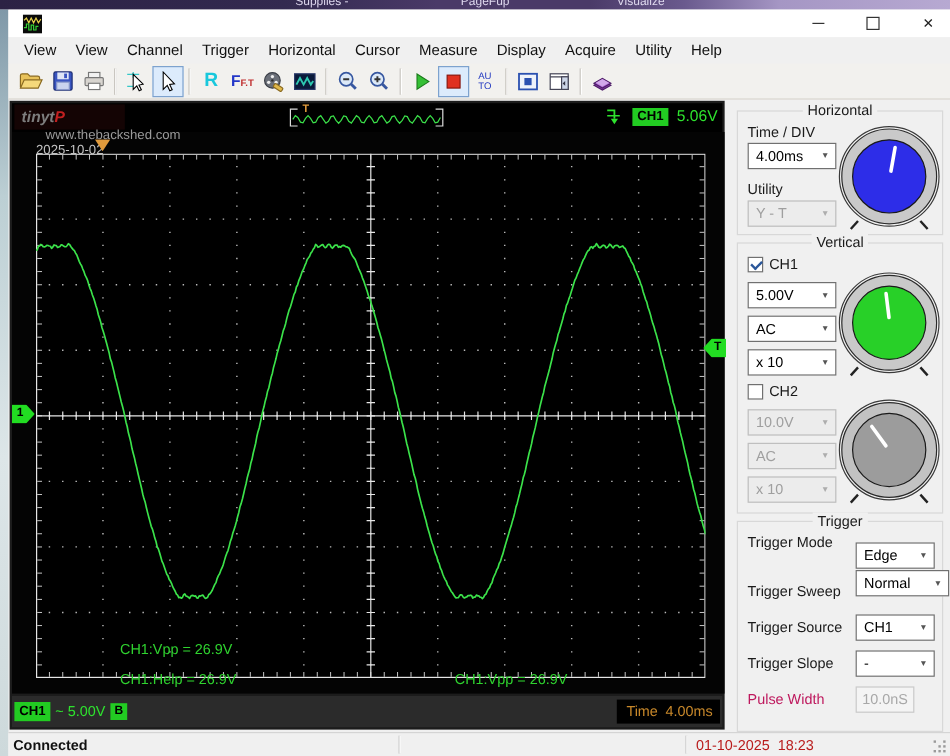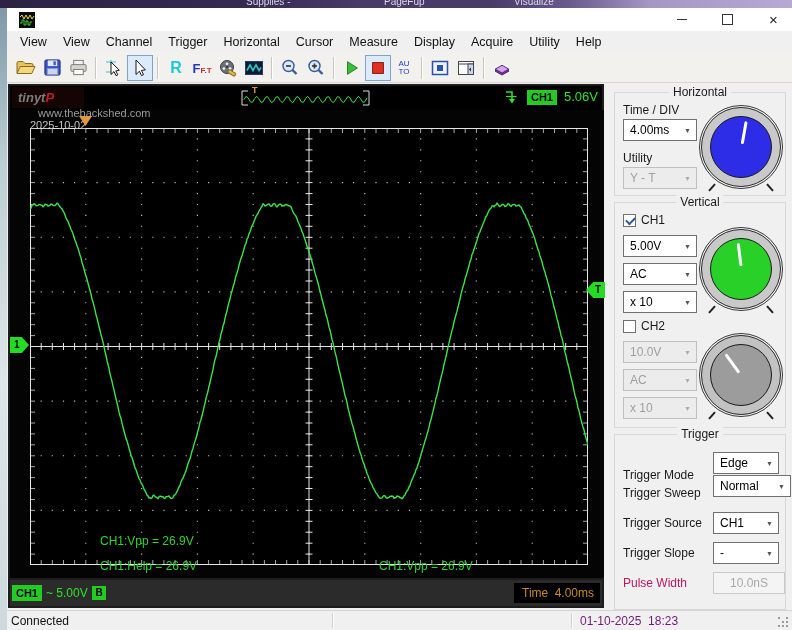--- a/index.html
+++ b/index.html
@@ -33,21 +33,21 @@
   .tbi.sel{background:#dcebfc;border:1px solid #7da2ce;}
   .tbsep{width:1px;height:22px;background:#c9c6c0;border-right:1px solid #fff;margin:0 4px;}
   .fftw b{color:#2438c8;font-size:13px;}
   .fftw small{color:#c03030;font-size:8px;font-weight:bold;}
   .autotx{color:#2238c0;font-weight:normal;font-size:8px;line-height:8px;text-align:center;}
   .rletter{color:#19c8dc;font-weight:bold;font-size:16px;}
 
   
   #scope{left:8px;top:84px;width:596px;height:524px;background:#1c1c1c;}
   #scope-topbar{left:2px;top:2px;width:592px;height:24px;background:#000;}
-  #logo{left:2px;top:1px;width:72px;height:21px;background:#140404;color:#7d7d7d;
+  #logo{left:2px;top:1px;width:92px;height:21px;background:#140404;color:#7d7d7d;
         font-style:italic;font-weight:bold;font-size:13px;line-height:21px;padding-left:6px;box-sizing:border-box;}
   #logo em{color:#c22020;font-style:italic;}
   #preview{left:228px;top:1px;width:135px;height:22px;}
   #preview .tmark{position:absolute;left:14px;top:-2px;color:#e09a3c;font-size:9px;font-weight:bold;}
   #readout-icon{left:494px;top:2px;}
   #readout-ch{left:517px;top:4px;width:30px;height:15px;background:#22cc22;color:#000;
               font-size:11px;font-weight:bold;text-align:center;line-height:15px;}
   #readout-val{left:554px;top:3px;color:#2ee22e;font-size:13px;}
 
   #scope-display{left:2px;top:26px;width:648px;height:468px;background:#040404;}
@@ -95,23 +95,23 @@
   .face.green{background:#28d028;}
   .face.gray{background:#9c9c9c;}
   .knob .ptr{position:absolute;left:calc(50% - 1.5px);top:4px;width:3px;height:23px;background:#fff;
              border-radius:2px;transform-origin:1.5px 27px;}
   .knob .leg{position:absolute;width:2px;height:9px;background:#222;bottom:-3px;}
   .leg.l{left:12px;transform:rotate(42deg);}
   .leg.r{right:12px;transform:rotate(-42deg);}
 
   
   #statusbar{left:7px;top:610px;width:785px;height:20px;background:#f0f0f0;border-top:1px solid #d4d4d4;box-sizing:border-box;}
-  #statusbar .txt{position:absolute;left:4px;top:3px;font-size:12px;color:#111;}
+  #statusbar .txt{position:absolute;left:4px;top:3px;font-size:12px;color:#111;font-weight:bold;}
   .sbdiv{position:absolute;top:2px;width:1px;height:15px;background:#d0d0d0;border-right:1px solid #fff;}
-  #sb-date{position:absolute;left:573px;top:3px;font-size:12px;color:#701a75;white-space:pre;}
+  #sb-date{position:absolute;left:573px;top:3px;font-size:12px;color:#b91c1c;white-space:pre;}
   #grip{position:absolute;right:12px;bottom:11px;width:2px;height:2px;background:#9a9a9a;
         box-shadow:8px 8px #9a9a9a,8px 4px #9a9a9a,4px 8px #9a9a9a,4px 4px #9a9a9a,0 8px #9a9a9a,8px 0 #9a9a9a;}
 </style>
 </head>
 <body>
 
 <div class="abs" id="top-strip">
   <span style="left:246px">Supplies -</span>
   <span style="left:384px">PageFup</span>
   <span style="left:514px">Visualize</span>
@@ -385,38 +385,38 @@
       <div class="face gray">
           <div class="ptr" style="transform:rotate(-36deg)"></div>
         </div>
       <div class="leg l"></div>
         <div class="leg r"></div>
     </div>
   </div>
 
   <div class="groupbox" style="left:10px;top:350px;width:170px;height:174px">
     <span class="gtitle">Trigger</span>
-    <span class="lbl" style="left:8px;top:33px">Trigger Mode</span>
+    <span class="lbl" style="left:8px;top:10px">Trigger Mode</span>
     <div class="combo" style="left:98px;top:17px;width:66px">
       <span>Edge</span><span class="ar">▼</span>
     </div>
     <span class="lbl" style="left:8px;top:51px">Trigger Sweep</span>
     <div class="combo" style="left:98px;top:40px;width:78px">
       <span>Normal</span><span class="ar">▼</span>
     </div>
     <span class="lbl" style="left:8px;top:81px">Trigger Source</span>
     <div class="combo" style="left:98px;top:77px;width:66px">
       <span>CH1</span><span class="ar">▼</span>
     </div>
     <span class="lbl" style="left:8px;top:111px">Trigger Slope</span>
     <div class="combo" style="left:98px;top:107px;width:66px">
       <span>-</span><span class="ar">▼</span>
     </div>
     <span class="lbl dis" style="left:8px;top:141px">Pulse Width</span>
-    <div class="tbox" style="left:98px;top:137px;width:72px">10.0nS</div>
+    <div class="tbox" style="left:98px;top:137px;width:49px">10.0nS</div>
   </div>
 </div>
 
 <div class="abs" id="statusbar">
   <span class="txt">Connected</span>
   <span class="sbdiv" style="left:325px"></span>
   <span class="sbdiv" style="left:564px"></span>
   <span id="sb-date">01-10-2025  18:23</span>
   <span id="grip"></span>
 </div>

